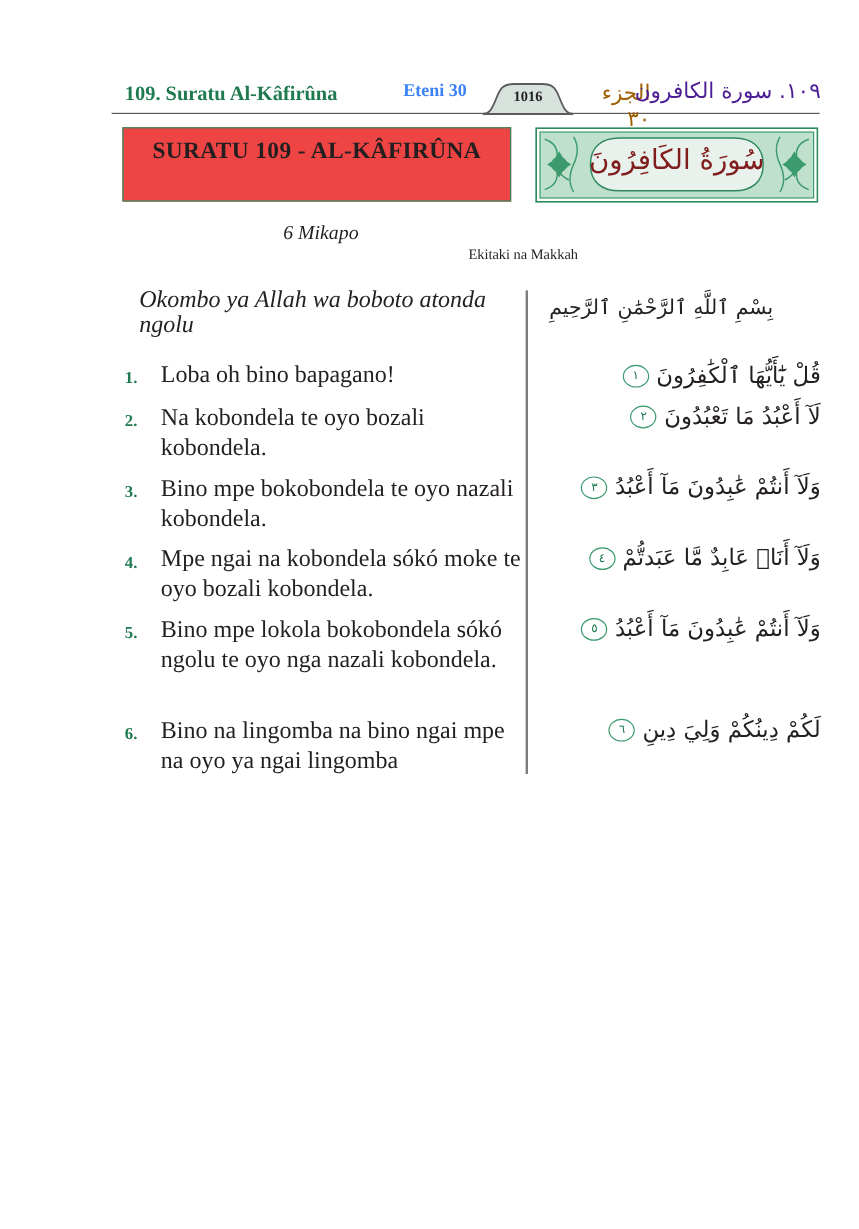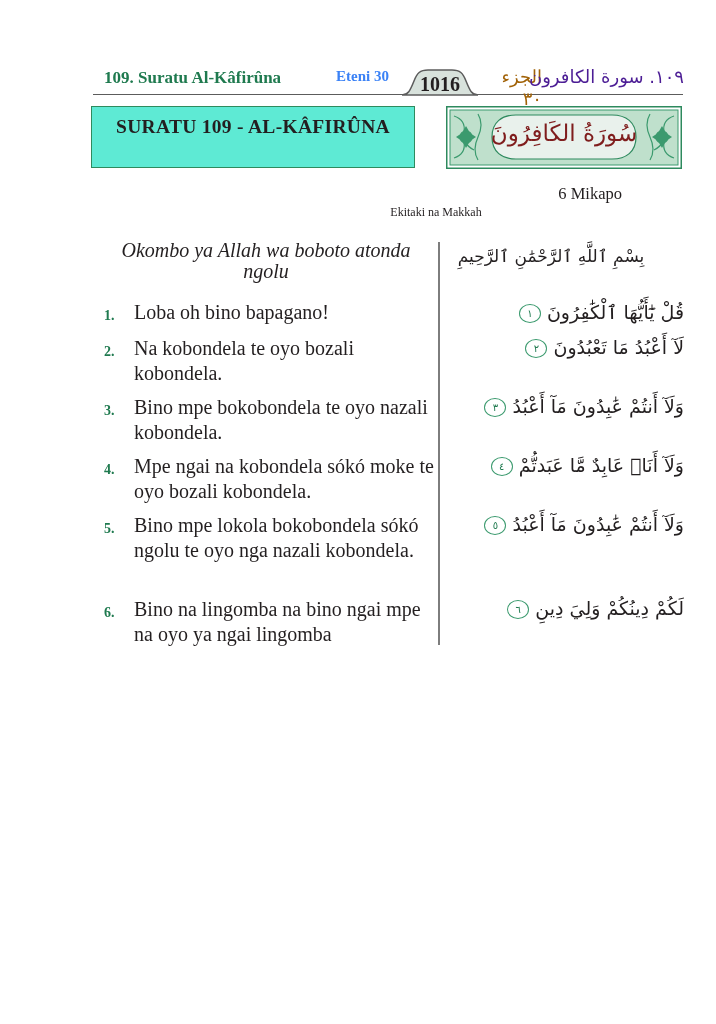--- a/index.html
+++ b/index.html
@@ -8,38 +8,38 @@
     font-family: "Liberation Serif", "DejaVu Serif", serif; color: #231f20;
   }
   .abs { position: absolute; margin-left: 36px; }
 
   
   .hdr-left { left: 68px; top: 68px; font-size: 17px; font-weight: bold; color: #1f7a4f; white-space: nowrap; }
   .hdr-eteni { left: 300px; top: 68px; font-size: 15px; font-weight: bold; color: #3b82f6; white-space: nowrap; }
   .hdr-rule { left: 57px; top: 94px; width: 590px; height: 0; border-top: 1.5px solid #5c5c5c; }
   .page-tab { left: 366px; top: 69px; width: 76px; height: 26px; }
   .page-tab svg { position: absolute; left: 0; top: 0; }
-  .page-num { position: absolute; left: 0; top: 4px; width: 76px; text-align: center; font-size: 20px; font-weight: bold; color: #231f20; }
+  .page-num { position: absolute; left: 0; top: 4px; width: 76px; text-align: center; font-size: 12px; font-weight: bold; color: #231f20; }
   .hdr-juz { left: 446px; top: 66px; width: 60px; direction: rtl; font-size: 18px; color: #a16207; font-family: Liberation Serif, serif; }
   .hdr-surah-ar { left: 520px; top: 66px; width: 128px; direction: rtl; text-align: right; font-size: 18px; color: #4c1d95; font-family: "DejaVu Sans", sans-serif; white-space: nowrap; }
 
   
-  .banner { left: 55px; top: 106px; width: 324px; height: 62px; background: #5eead4; border: 1.5px solid #2e8a5e; text-align: center; box-sizing: border-box; }
+  .banner { left: 66px; top: 106px; width: 324px; height: 62px; background: #ef4444; border: 1.5px solid #2e8a5e; text-align: center; box-sizing: border-box; }
   .banner-title { display: block; font-size: 19.5px; font-weight: bold; margin-top: 9px; letter-spacing: 0.3px; }
   .banner-sub { display: block; font-size: 18px; font-style: italic; margin-top: 1px; letter-spacing: 0.5px; }
 
   .ornament { left: 410px; top: 106px; width: 236px; height: 63px; }
   .ornament-title { position: absolute; left: 0; top: 14px; width: 236px; text-align: center; direction: rtl; font-size: 23px; font-family: "DejaVu Serif", serif; color: #7f1d1d; }
 
-  .verses-count { left: 186px; top: 184px; width: 400px; text-align: right; font-size: 16.5px; }
+  .verses-count { left: 200px; top: 184px; width: 400px; text-align: left; font-size: 16.5px; font-style: italic; }
   .revealed { left: 200px; top: 205px; width: 400px; text-align: center; font-size: 12px; }
 
   .divider { left: 402px; top: 242px; width: 0; height: 403px; border-left: 2px solid #7d7d7d; }
 
-  .basmala-tr { left: 80px; top: 240px; width: 300px; text-align: center; font-style: italic; font-size: 20px; line-height: 21px; }
+  .basmala-tr { left: 80px; top: 240px; width: 300px; text-align: left; font-style: italic; font-size: 20px; line-height: 21px; }
 
   .verse { left: 68px; width: 330px; font-size: 20px; line-height: 25px; }
   .verse .num { position: absolute; left: 0; top: 3px; font-size: 14px; font-weight: bold; color: #1f7a4f; }
   .verse .txt { position: absolute; left: 30px; top: 0; width: 300px; }
 
   .ar { left: 415px; width: 233px; direction: rtl; text-align: right; font-size: 19px; font-family: "DejaVu Sans", sans-serif; white-space: nowrap; }
   .ayah-mark {
     display: inline-block; width: 20px; height: 17px; border: 1.5px solid #3b9a6e; border-radius: 50%;
     color: #1f7a4f; font-size: 10px; line-height: 17px; text-align: center; vertical-align: middle; margin-left: 2px;
     font-family: "DejaVu Sans", sans-serif; direction: ltr;

